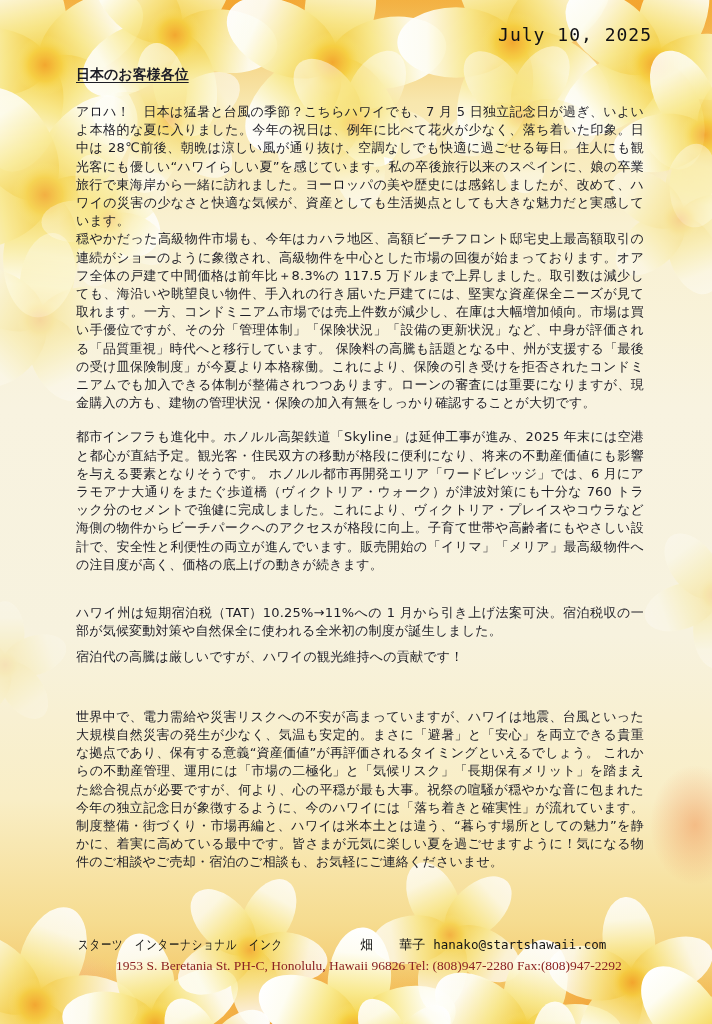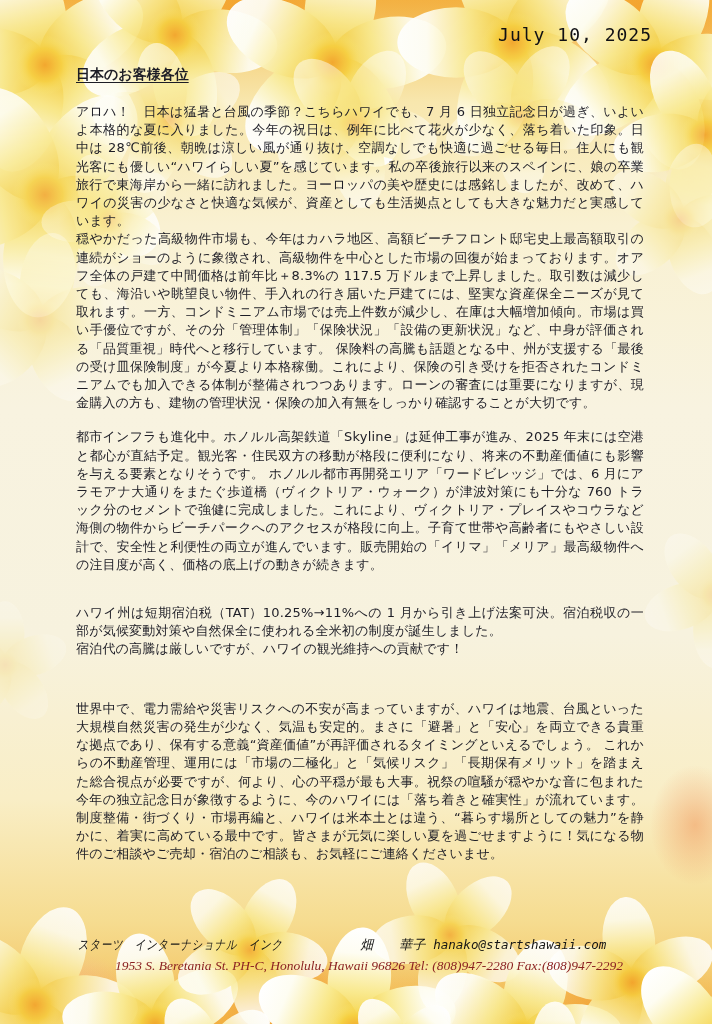--- a/index.html
+++ b/index.html
@@ -22,24 +22,24 @@
   .date { position:absolute; top:24px; right:60px; font-family:"DejaVu Sans Mono", monospace;
     font-size:18px; color:#101014; letter-spacing:1px; }
   .salutation { margin:0; padding-top:54px; font-size:14px; font-weight:bold;
     text-decoration:underline; text-underline-offset:3px; }
   p { margin:0; font-size:13px; line-height:18.2px; text-align:justify; letter-spacing:.2px; }
   .p-intro   { margin-top:19px; }
   .p-market  { margin-top:21px; }
   .lead      { font-weight:bold; }
   .p-infra   { margin-top:16px; }
   .p-tax     { margin-top:30px; }
-  .p-taxnote { }
+  .p-taxnote { margin-top:8px; }
   .p-close   { margin-top:41px; }
 
-  .footer { position:absolute; left:0; top:936px; width:712px;font-style:italic; }
+  .footer { position:absolute; left:0; top:936px; width:712px; }
   .footer-line1 { padding-left:78px; font-size:13px; color:#141414; white-space:nowrap; }
   .footer-company { display:inline-block; transform:scaleX(.8); transform-origin:left center; letter-spacing:1px; }
   .footer-name { margin-left:26px; }
   .footer-email { margin-left:8px; font-family:"DejaVu Sans Mono", monospace; font-size:12.5px; }
   .footer-address { margin-top:4px; text-align:center; padding-left:26px;
     font-family:"Liberation Serif", serif; font-size:13.5px; color:#8b2222; }
 </style>
 </head>
 <body>
 
@@ -159,21 +159,21 @@
     </svg>
   <svg class="flower" viewBox="-50 -50 100 100" style="left:330px;top:990px;width:140px;height:140px;opacity:.9;transform:rotate(-30deg)">
       <use href="#plumeria"></use>
     </svg>
 
   <div class="date">July 10, 2025</div>
 
   <div class="content">
     <h2 class="salutation">日本のお客様各位</h2>
 
-    <p class="p-intro">アロハ！　日本は猛暑と台風の季節？こちらハワイでも、7 月 6 日独立記念日が過ぎ、いよいよ本格的な夏に入りました。今年の祝日は、例年に比べて花火が少なく、落ち着いた印象。日中は 28℃前後、朝晩は涼しい風が通り抜け、空調なしでも快適に過ごせる毎日。住人にも観光客にも優しい“ハワイらしい夏”を感じています。私の卒後旅行以来のスペインに、娘の卒業旅行で東海岸から一緒に訪れました。ヨーロッパの美や歴史には感銘しましたが、改めて、ハワイの災害の少なさと快適な気候が、資産としても生活拠点としても大きな魅力だと実感しています。</p>
+    <p class="p-intro">アロハ！　日本は猛暑と台風の季節？こちらハワイでも、7 月 5 日独立記念日が過ぎ、いよいよ本格的な夏に入りました。今年の祝日は、例年に比べて花火が少なく、落ち着いた印象。日中は 28℃前後、朝晩は涼しい風が通り抜け、空調なしでも快適に過ごせる毎日。住人にも観光客にも優しい“ハワイらしい夏”を感じています。私の卒後旅行以来のスペインに、娘の卒業旅行で東海岸から一緒に訪れました。ヨーロッパの美や歴史には感銘しましたが、改めて、ハワイの災害の少なさと快適な気候が、資産としても生活拠点としても大きな魅力だと実感しています。</p>
 
     <p>穏やかだった高級物件市場も、今年はカハラ地区、高額ビーチフロント邸宅史上最高額取引の連続がショーのように象徴され、高級物件を中心とした市場の回復が始まっております。オアフ全体の戸建て中間価格は前年比＋8.3%の 117.5 万ドルまで上昇しました。取引数は減少しても、海沿いや眺望良い物件、手入れの行き届いた戸建てには、堅実な資産保全ニーズが見て取れます。一方、コンドミニアム市場では売上件数が減少し、在庫は大幅増加傾向。市場は買い手優位ですが、その分「管理体制」「保険状況」「設備の更新状況」など、中身が評価される「品質重視」時代へと移行しています。 保険料の高騰も話題となる中、州が支援する「最後の受け皿保険制度」が今夏より本格稼働。これにより、保険の引き受けを拒否されたコンドミニアムでも加入できる体制が整備されつつあります。ローンの審査には重要になりますが、現金購入の方も、建物の管理状況・保険の加入有無をしっかり確認することが大切です。</p>
 
     <p class="p-infra">都市インフラも進化中。ホノルル高架鉄道「Skyline」は延伸工事が進み、2025 年末には空港と都心が直結予定。観光客・住民双方の移動が格段に便利になり、将来の不動産価値にも影響を与える要素となりそうです。 ホノルル都市再開発エリア「ワードビレッジ」では、6 月にアラモアナ大通りをまたぐ歩道橋（ヴィクトリア・ウォーク）が津波対策にも十分な 760 トラック分のセメントで強健に完成しました。これにより、ヴィクトリア・プレイスやコウラなど海側の物件からビーチパークへのアクセスが格段に向上。子育て世帯や高齢者にもやさしい設計で、安全性と利便性の両立が進んでいます。販売開始の「イリマ」「メリア」最高級物件への注目度が高く、価格の底上げの動きが続きます。</p>
 
     <p class="p-tax">ハワイ州は短期宿泊税（TAT）10.25%→11%への 1 月から引き上げ法案可決。宿泊税収の一部が気候変動対策や自然保全に使われる全米初の制度が誕生しました。</p>
     <p class="p-taxnote">宿泊代の高騰は厳しいですが、ハワイの観光維持への貢献です！</p>
 
     <p class="p-close">世界中で、電力需給や災害リスクへの不安が高まっていますが、ハワイは地震、台風といった大規模自然災害の発生が少なく、気温も安定的。まさに「避暑」と「安心」を両立できる貴重な拠点であり、保有する意義“資産価値”が再評価されるタイミングといえるでしょう。 これからの不動産管理、運用には「市場の二極化」と「気候リスク」「長期保有メリット」を踏まえた総合視点が必要ですが、何より、心の平穏が最も大事。祝祭の喧騒が穏やかな音に包まれた今年の独立記念日が象徴するように、今のハワイには「落ち着きと確実性」が流れています。制度整備・街づくり・市場再編と、ハワイは米本土とは違う、“暮らす場所としての魅力”を静かに、着実に高めている最中です。皆さまが元気に楽しい夏を過ごせますように！気になる物件のご相談やご売却・宿泊のご相談も、お気軽にご連絡くださいませ。</p>
   </div>

